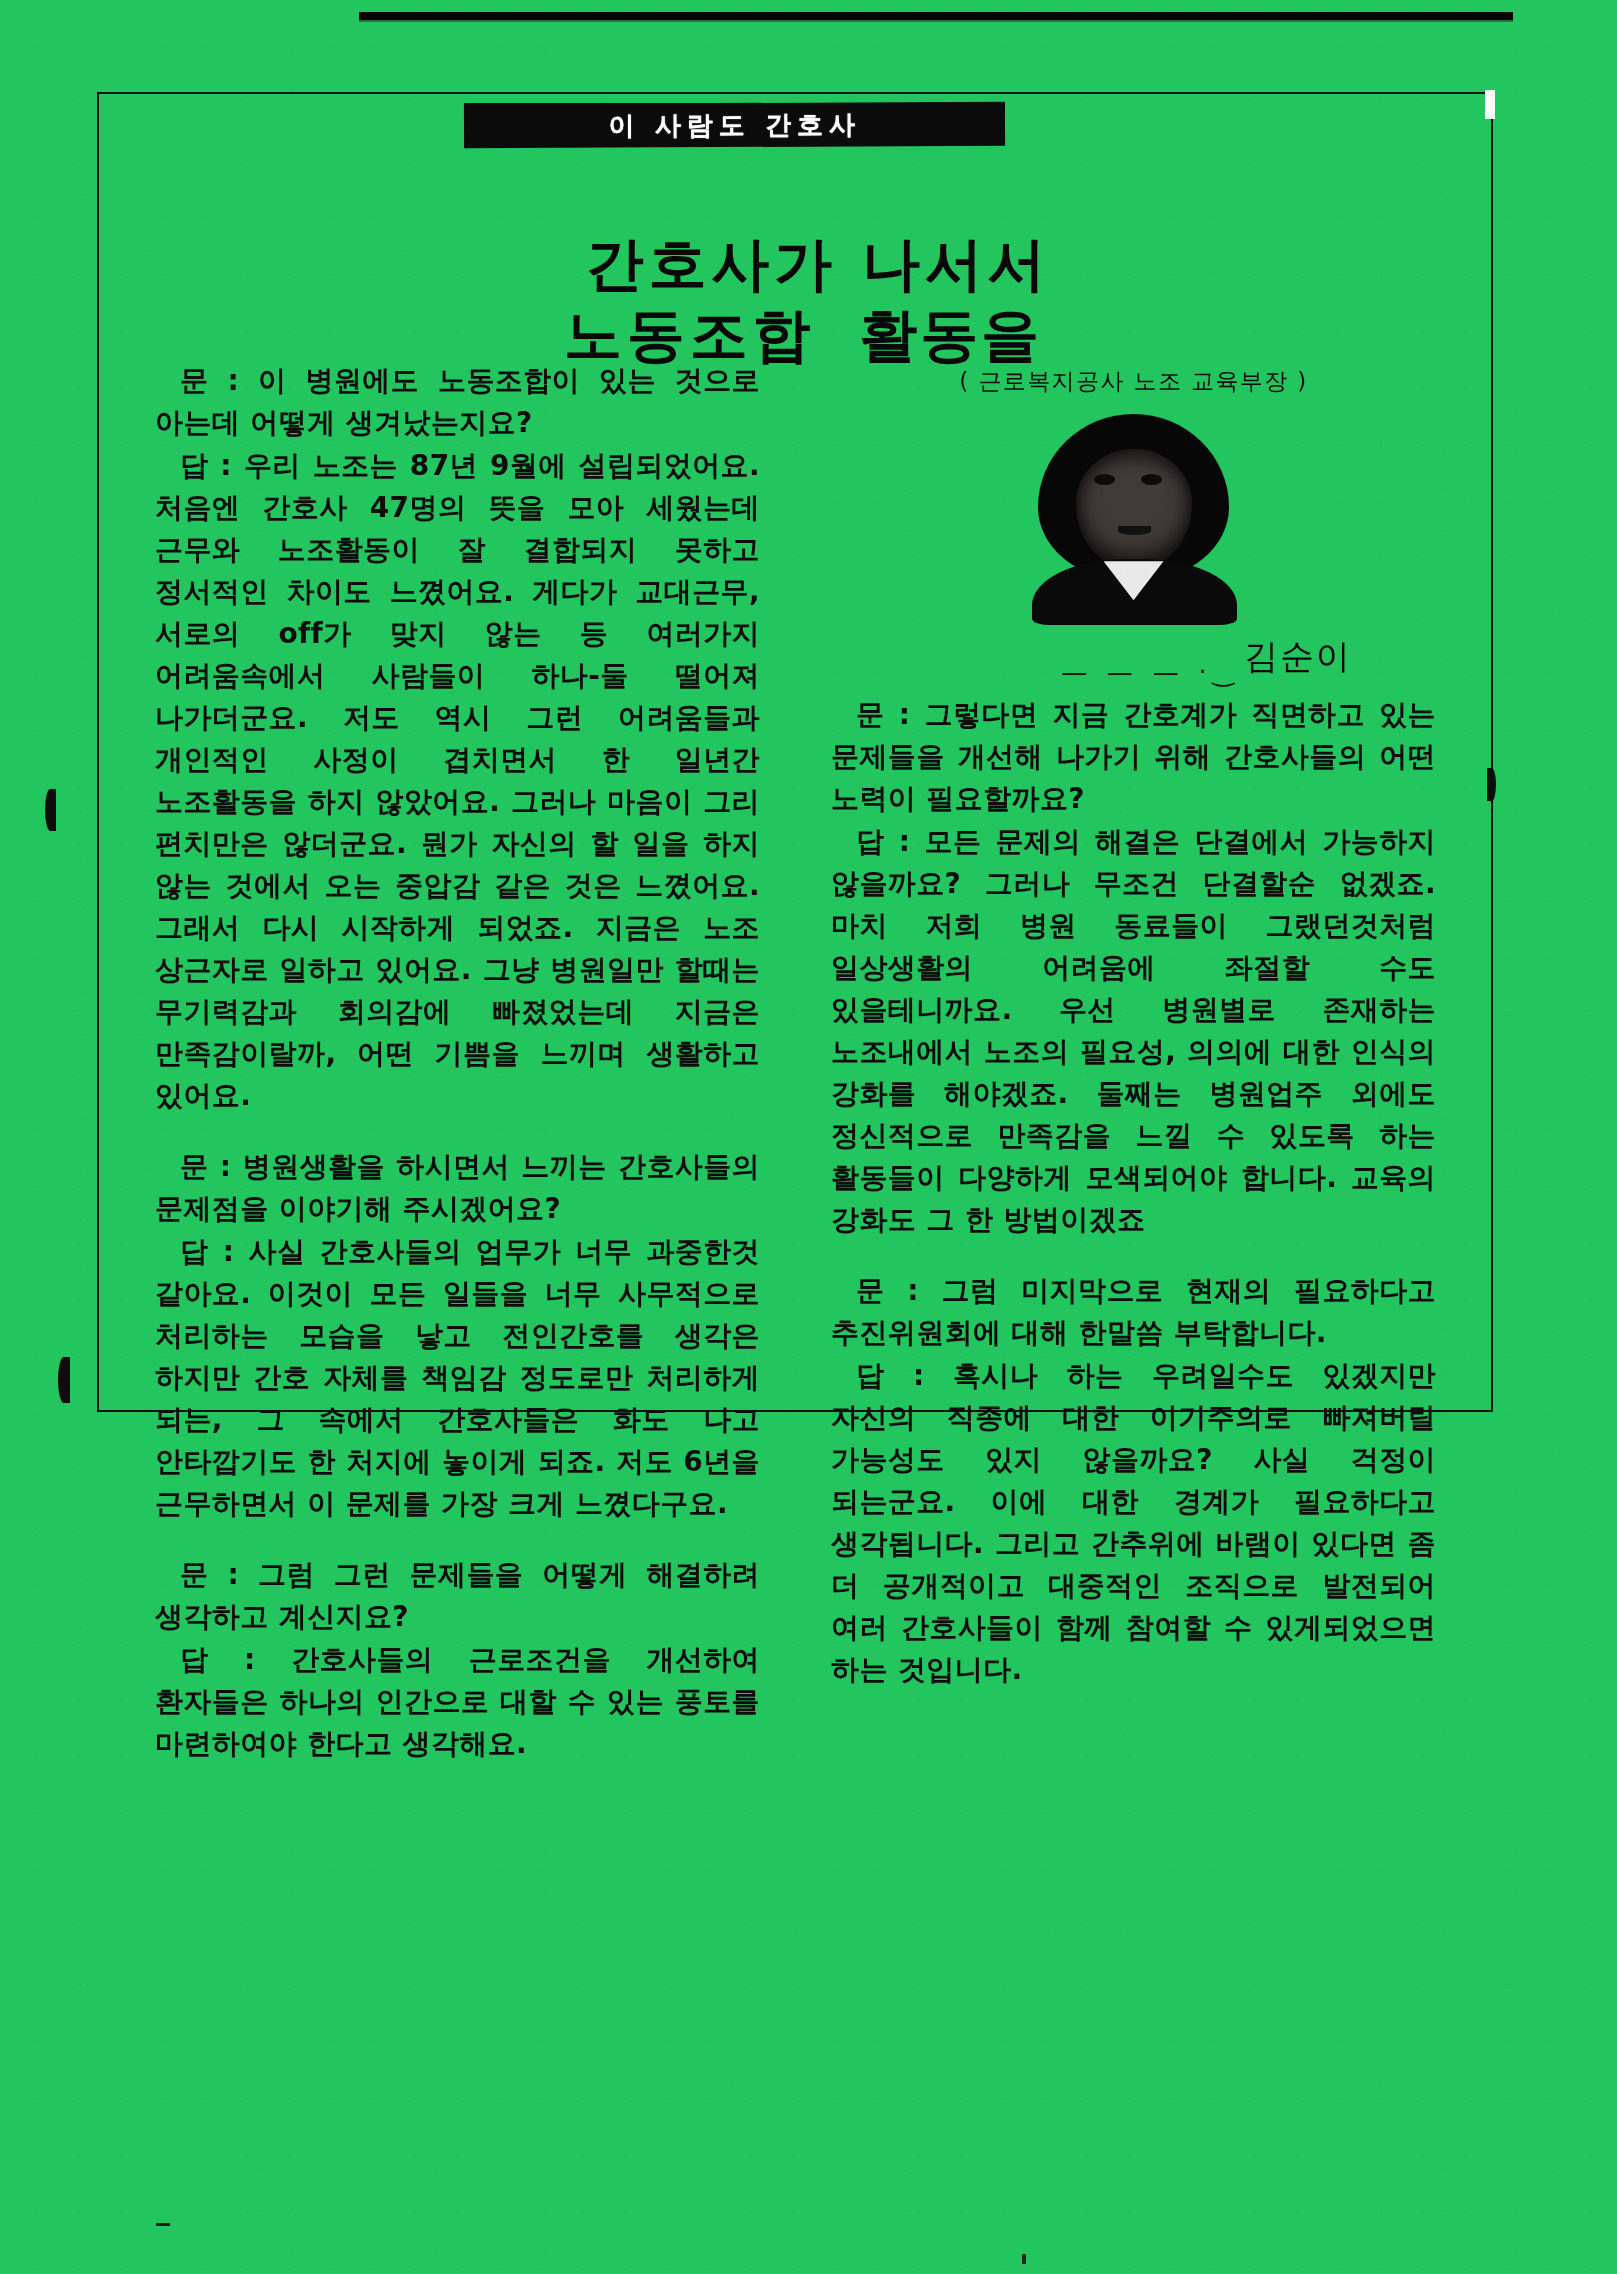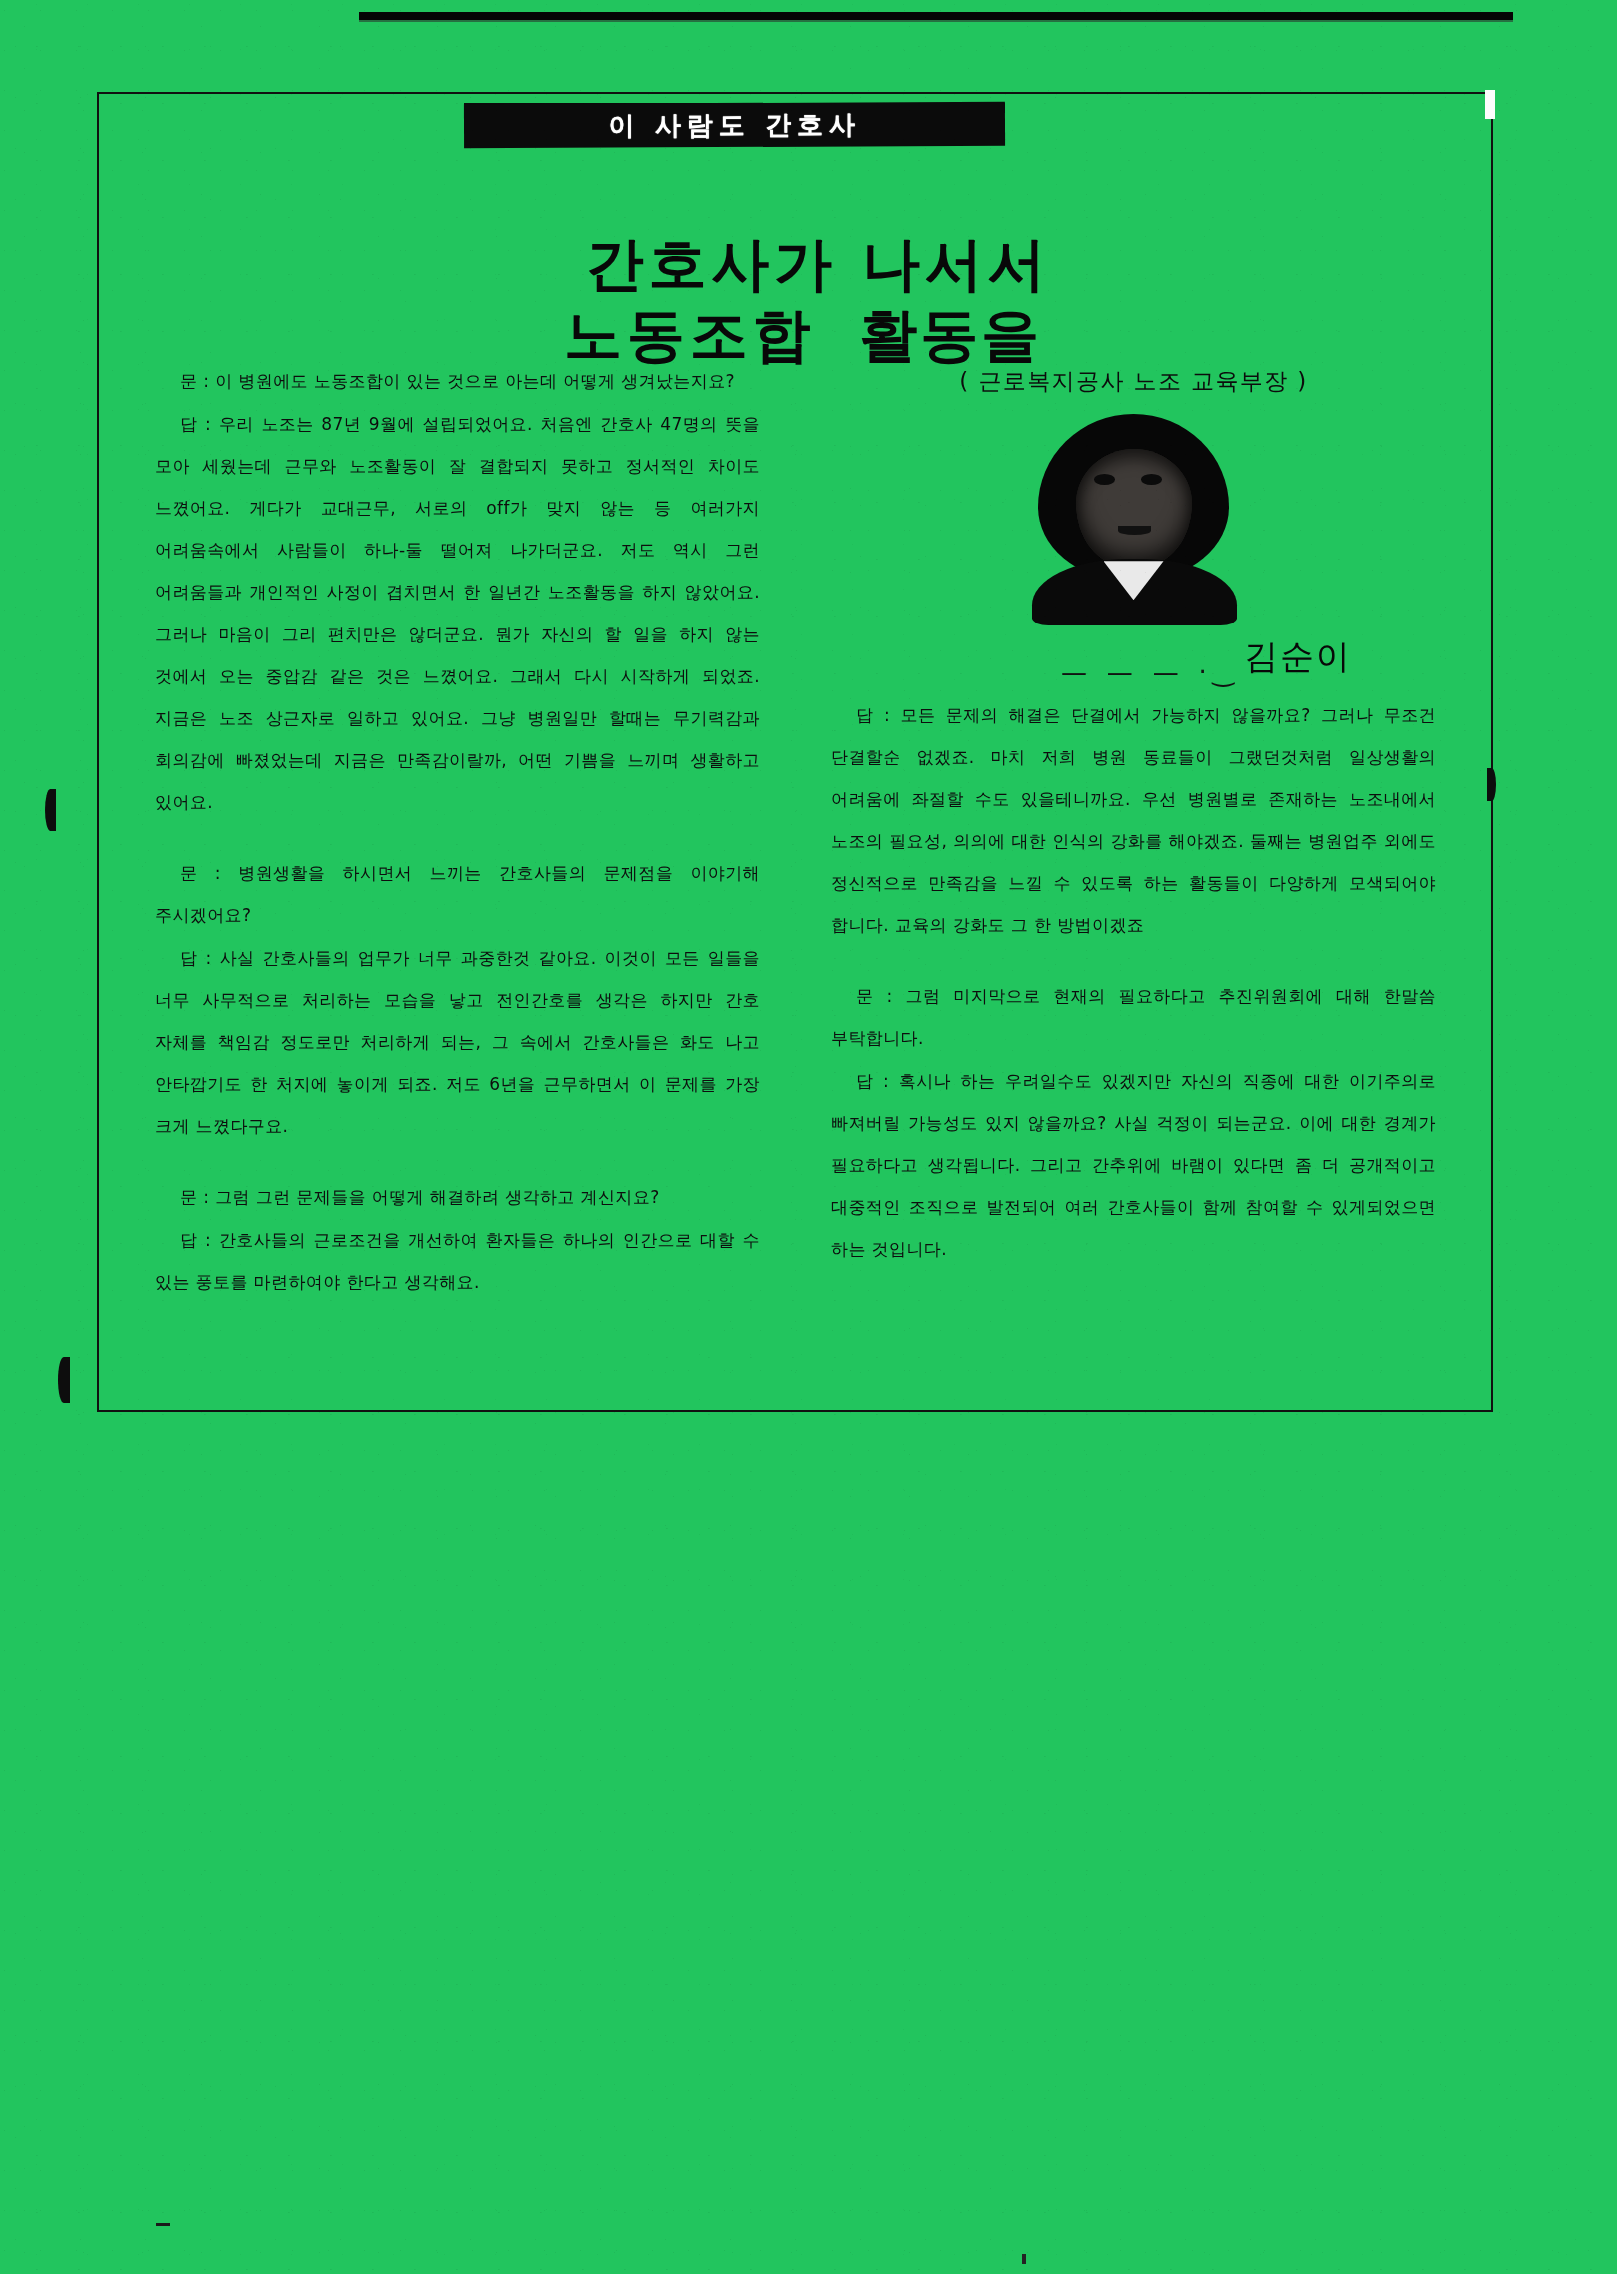--- a/index.html
+++ b/index.html
@@ -260,30 +260,30 @@
     letter-spacing: 1.9px;
     color: #080808;
   }
 
   
   .qa-group { margin-bottom: 29px; }
   .qa-group:last-child { margin-bottom: 0; }
 
   .para {
     font-family: "DejaVu Sans", "Liberation Sans", sans-serif;
-    font-size: 17px;
+    font-size: 28px;
     line-height: 42px;
     letter-spacing: 0.4px;
     color: #0d0d0d;
     text-indent: 25px;
     margin: 0 0 1px 0;
     text-align: justify;
     text-justify: inter-character;
     word-break: keep-all;
-    font-weight: 400;
+    font-weight: 700;
   }
 
   
   .edge-mark {
     position: absolute;
     background: #0d0d0d;
   }
   .edge-mark.m1 { left: 45px;  top: 789px;  width: 10.6px; height: 42px; border-radius: 50% 0 0 50%; }
   .edge-mark.m2 { left: 58px;  top: 1357px; width: 11.6px; height: 46px; border-radius: 50% 0 0 50%; }
   .edge-mark.m3 { left: 1487px; top: 768px; width: 8.7px;  height: 33px; border-radius: 0 50% 50% 0; }
@@ -364,20 +364,21 @@
             <div class="photo-collar"></div>
           </div>
 
           <div class="portrait-name-row">
             <span class="portrait-dashes">— — —  ·‿</span>
             <span class="portrait-name">김순이</span>
           </div>
         </div>
 
         <div class="qa-group">
+          <p class="para">문 : 그렇다면 지금 간호계가 직면하고 있는 문제들을 개선해 나가기 위해 간호사들의 어떤 노력이 필요할까요?</p>
           <p class="para">답 : 모든 문제의 해결은 단결에서 가능하지 않을까요? 그러나 무조건 단결할순 없겠죠. 마치 저희 병원 동료들이 그랬던것처럼 일상생활의 어려움에 좌절할 수도 있을테니까요. 우선 병원별로 존재하는 노조내에서 노조의 필요성, 의의에 대한 인식의 강화를 해야겠죠. 둘째는 병원업주 외에도 정신적으로 만족감을 느낄 수 있도록 하는 활동들이 다양하게 모색되어야 합니다. 교육의 강화도 그 한 방법이겠죠</p>
         </div>
 
         <div class="qa-group">
           <p class="para">문 : 그럼 미지막으로 현재의 필요하다고 추진위원회에 대해 한말씀 부탁합니다.</p>
           <p class="para">답 : 혹시나 하는 우려일수도 있겠지만 자신의 직종에 대한 이기주의로 빠져버릴 가능성도 있지 않을까요? 사실 걱정이 되는군요. 이에 대한 경계가 필요하다고 생각됩니다. 그리고 간추위에 바램이 있다면 좀 더 공개적이고 대중적인 조직으로 발전되어 여러 간호사들이 함께 참여할 수 있게되었으면 하는 것입니다.</p>
         </div>
 
       </div>
 

